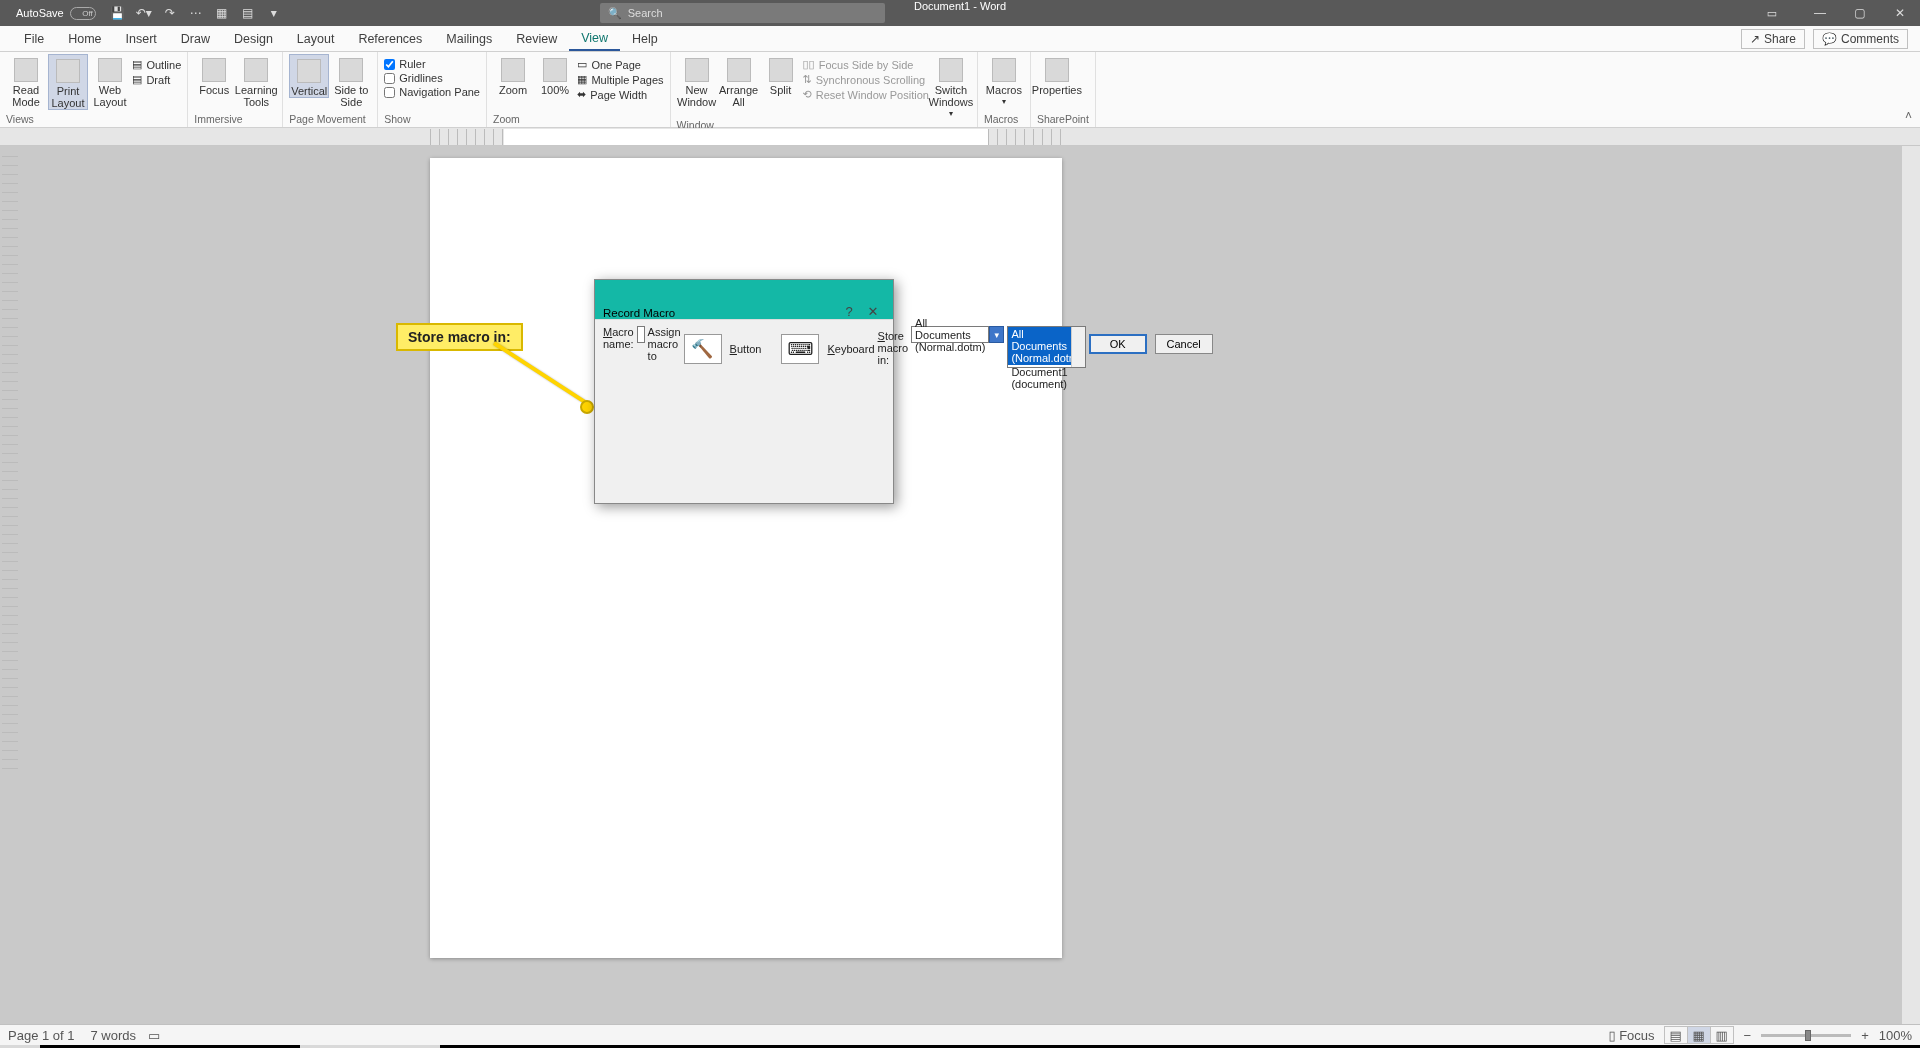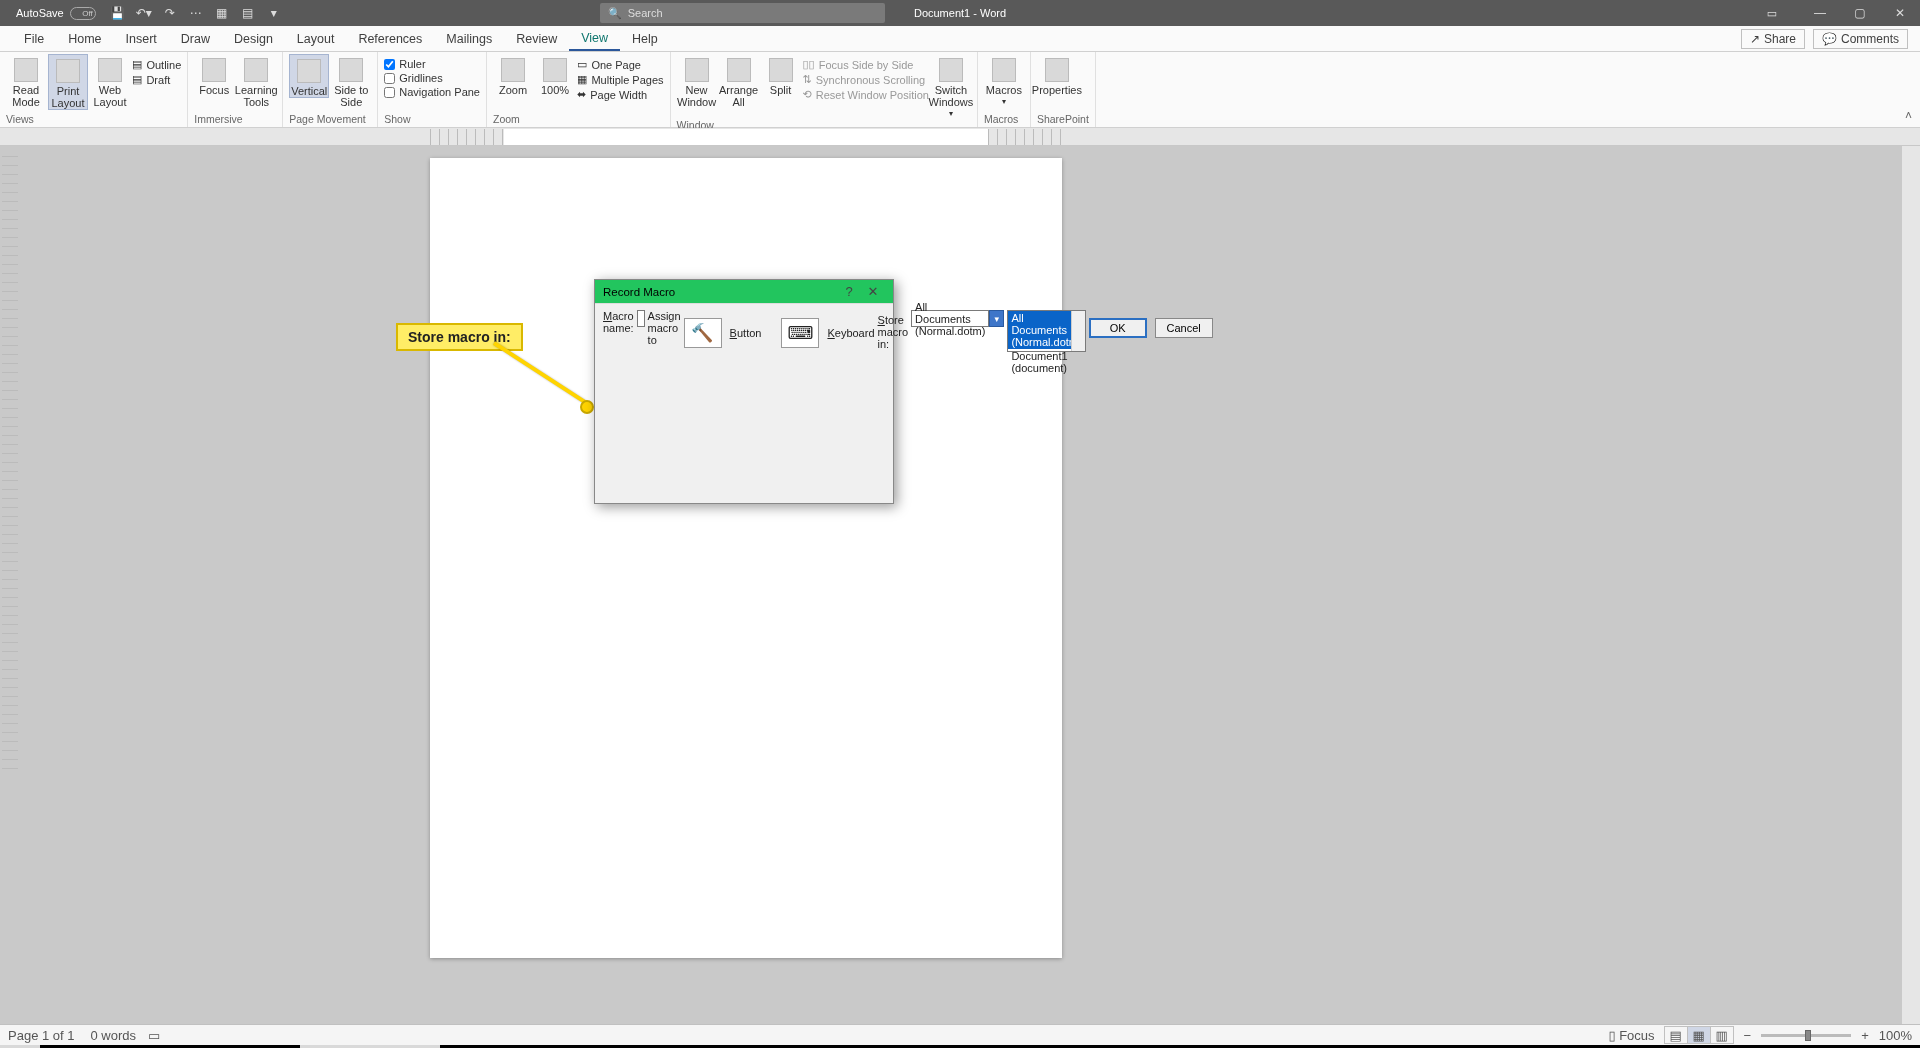--- a/index.html
+++ b/index.html
@@ -1,19 +1,19 @@
 <!DOCTYPE html>
 <html><head>
 <meta charset="utf-8">
 <style>
 * { margin: 0; padding: 0; box-sizing: border-box; font-family: "Segoe UI", Arial, sans-serif; }
 body { background: #C5C5C5; width: 1920px; height: 1048px; overflow: hidden; position: relative; }
 
 
-.titlebar { height: 26px; background: #595959; display: flex; align-items: center; color: #fff; font-size: 11px; position: relative; }
+.titlebar { height: 26px; background: #595959; display: flex; color: #fff; font-size: 11px; position: relative; }
 .titlebar .autosave { display: flex; align-items: center; gap: 6px; padding-left: 16px; }
 .titlebar .toggle { width: 26px; height: 13px; border: 1px solid #aaa; border-radius: 7px; display: flex; align-items: center; padding: 0 2px; font-size: 8px; color:#ccc; justify-content:flex-end;}
 .titlebar .qat { display: flex; gap: 10px; margin-left: 14px; align-items: center; }
 .titlebar .qat span { width: 16px; height: 16px; display:inline-flex; align-items:center; justify-content:center; font-size:12px; color:#ddd;}
 .titlebar .doc-title { position:absolute; left:50%; transform:translateX(-50%); }
 .titlebar .searchwrap { position:absolute; left:600px; top:3px; width:285px; height:20px; background:#7a7a7a; border-radius:2px; display:flex; align-items:center; padding:0 8px; gap:6px; color:#ddd;}
 .titlebar .winbtns { position:absolute; right:0; top:0; display:flex; }
 .titlebar .winbtns div { width:40px; height:26px; display:flex; align-items:center; justify-content:center; color:#ddd; font-size:12px;}
 .titlebar .ribbtn { position:absolute; right:130px; width:36px; height:26px; display:flex; align-items:center; justify-content:center; color:#ddd;}
 
@@ -59,21 +59,21 @@
 .bottomstrip { position:absolute; bottom:0; left:0; right:0; height:3px; background:#000;}
 .bottomstrip .seg { position:absolute; top:0; bottom:0; background:#d9d9d9;}
 
 
 .callout { position:absolute; left:396px; top:323px; background:#FFED66; border:2px solid #D9B800; padding:4px 10px; font-size:14px; font-weight:600; color:#222;}
 .callout-line { position:absolute; left:494px; top:341px; width:110px; height:4px; background:#FFD400; transform:rotate(33deg); transform-origin:left center; box-shadow:0 0 2px rgba(0,0,0,0.3);}
 .callout-dot { position:absolute; left:580px; top:400px; width:14px; height:14px; border-radius:50%; background:#FFD400; border:2px solid #C9A800;}
 
 
 .dialog-back { position:absolute; left:594px; top:279px; width:300px; height:225px; background:#F0F0F0; border:1px solid #888; box-shadow:3px 3px 12px rgba(0,0,0,0.4);}
-.dialog-title { height:24px; display:flex; align-items:center; padding:0 8px; font-size:11.5px; background:#22c55e; border-bottom:1px solid #ddd;}
+.dialog-title { height:40px; display:flex; align-items:flex-end; padding:0 8px; font-size:11.5px; background:#14b8a6; border-bottom:1px solid #ddd;}
 .dialog-title .spacer { flex:1;}
 .dialog-title .dbtn { width:24px; text-align:center; font-size:13px; color:#444;}
 .dlg-body { padding:6px 8px 8px 8px; font-size:11px; color:#222; display:flex; flex-direction:row; gap:3px;}
 .dlg-input { width:100%; height:17px; border:1px solid #7A7A7A; background:#fff; font-size:11px; padding:0 3px;}
 .assignrow { display:flex; gap:20px; margin-top:4px;}
 .assignbtn { display:flex; align-items:center; gap:8px;}
 .assignbtn .aicon { width:38px; height:30px; border:1px solid #999; background:#fff; display:flex; align-items:center; justify-content:center; font-size:18px;}
 .combo { display:flex;}
 .combo .cfield { flex:1; height:17px; border:1px solid #7A7A7A; background:#fff; font-size:11px; padding:0 3px; display:flex; align-items:center;}
 .combo .cbtn { width:15px; height:17px; background:#3E76C9; border:1px solid #2a5aa0; color:#fff; display:flex; align-items:center; justify-content:center; font-size:9px;}
@@ -351,21 +351,21 @@
     </div>
     <div class="dlg-buttons">
       <button class="primary">OK</button>
       <button>Cancel</button>
     </div>
   </div>
 </div>
 
 <div class="statusbar">
   <span style="margin-right:16px;">Page 1 of 1</span>
-  <span style="margin-right:12px;">0 words</span>
+  <span style="margin-right:12px;">7 words</span>
   <span>▭</span>
   <div class="right">
     <span>▯ <span>Focus</span></span>
     <div class="viewbtns">
       <div>▤</div>
       <div style="background:#d0d7e6;">▦</div>
       <div>▥</div>
     </div>
     <span>−</span>
     <div class="zoomslider">

